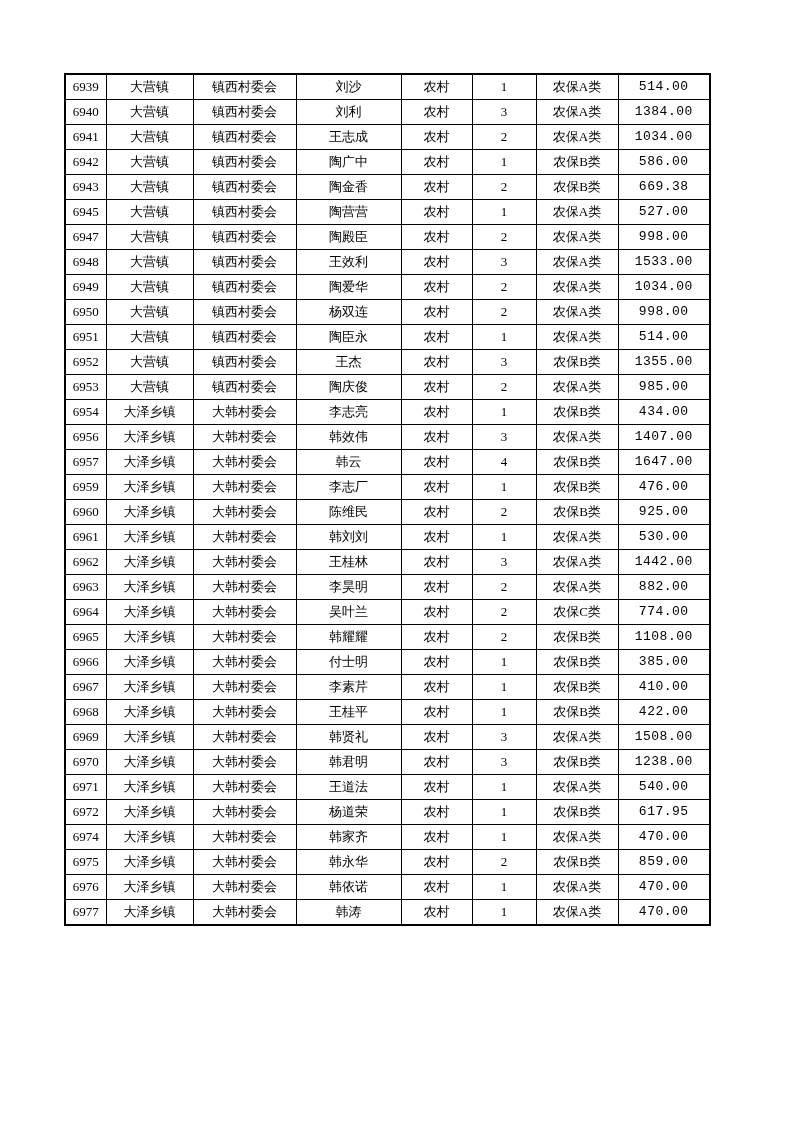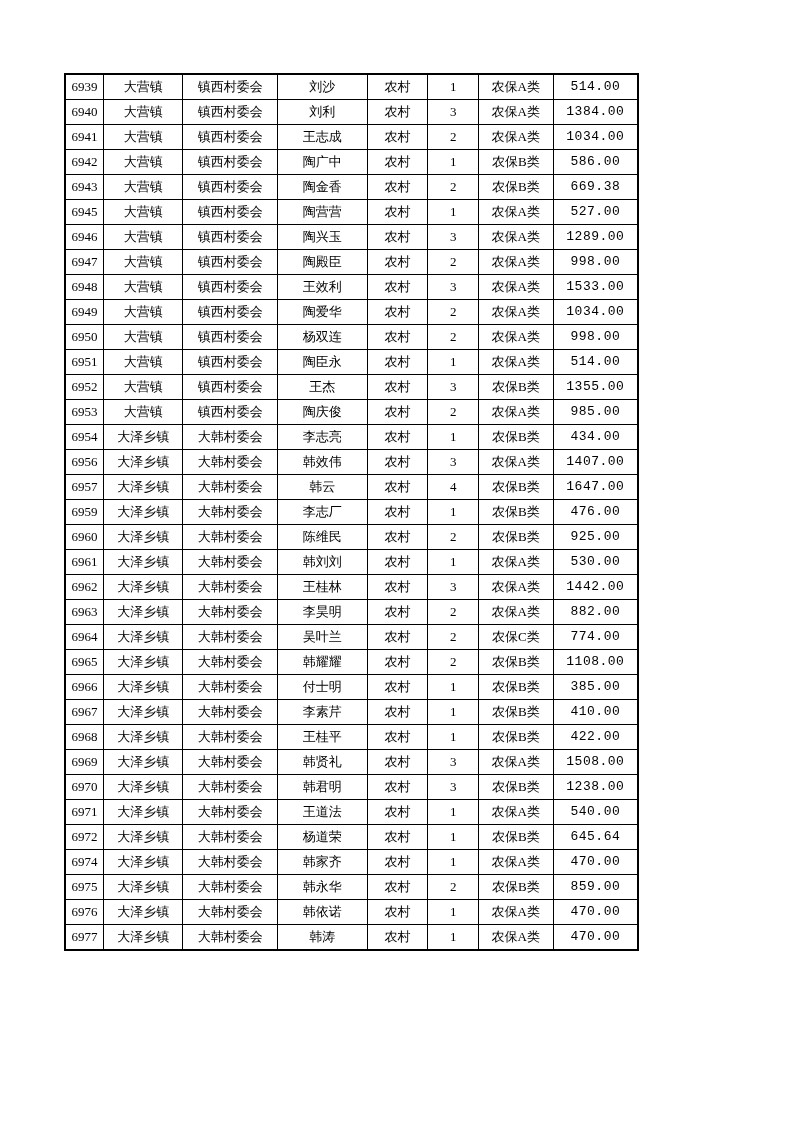--- a/index.html
+++ b/index.html
@@ -2,21 +2,21 @@
 <html><head>
 <meta charset="utf-8">
 <style>
   html, body {
     margin: 0;
     padding: 0;
     background: #ffffff;
   }
   .page {
     position: relative;
-    width: 639px;
+    width: 793px;
     height: 1122px;
     background: #ffffff;
     overflow: hidden;
     font-family: "Liberation Serif", "DejaVu Serif", serif;
     color: #000000;
   }
   table.records {
     position: absolute;
     left: 64px;
     top: 73px;
@@ -116,30 +116,20 @@
           <td>6945</td>
           <td>大营镇</td>
           <td>镇西村委会</td>
           <td>陶营营</td>
           <td>农村</td>
           <td>1</td>
           <td>农保A类</td>
           <td class="amount">527.00</td>
         </tr>
         <tr>
-          <td>6946</td>
-          <td>大营镇</td>
-          <td>镇西村委会</td>
-          <td>陶兴玉</td>
-          <td>农村</td>
-          <td>3</td>
-          <td>农保A类</td>
-          <td class="amount">1289.00</td>
-        </tr>
-        <tr>
           <td>6947</td>
           <td>大营镇</td>
           <td>镇西村委会</td>
           <td>陶殿臣</td>
           <td>农村</td>
           <td>2</td>
           <td>农保A类</td>
           <td class="amount">998.00</td>
         </tr>
         <tr>
@@ -363,21 +353,21 @@
           <td class="amount">540.00</td>
         </tr>
         <tr>
           <td>6972</td>
           <td>大泽乡镇</td>
           <td>大韩村委会</td>
           <td>杨道荣</td>
           <td>农村</td>
           <td>1</td>
           <td>农保B类</td>
-          <td class="amount">645.64</td>
+          <td class="amount">617.95</td>
         </tr>
         <tr>
           <td>6974</td>
           <td>大泽乡镇</td>
           <td>大韩村委会</td>
           <td>韩家齐</td>
           <td>农村</td>
           <td>1</td>
           <td>农保A类</td>
           <td class="amount">470.00</td>

